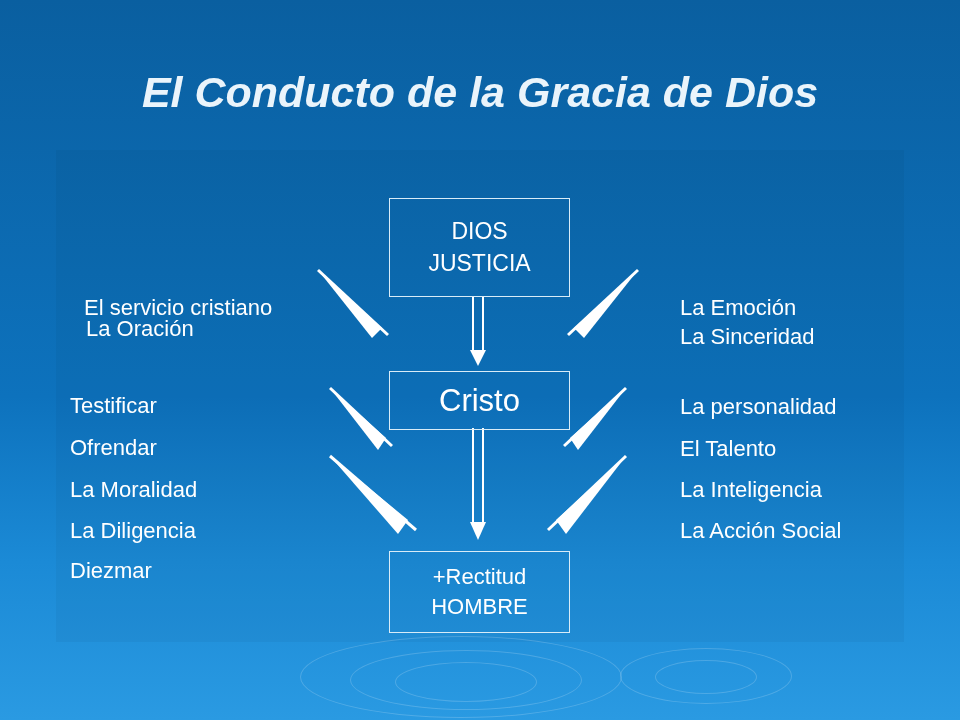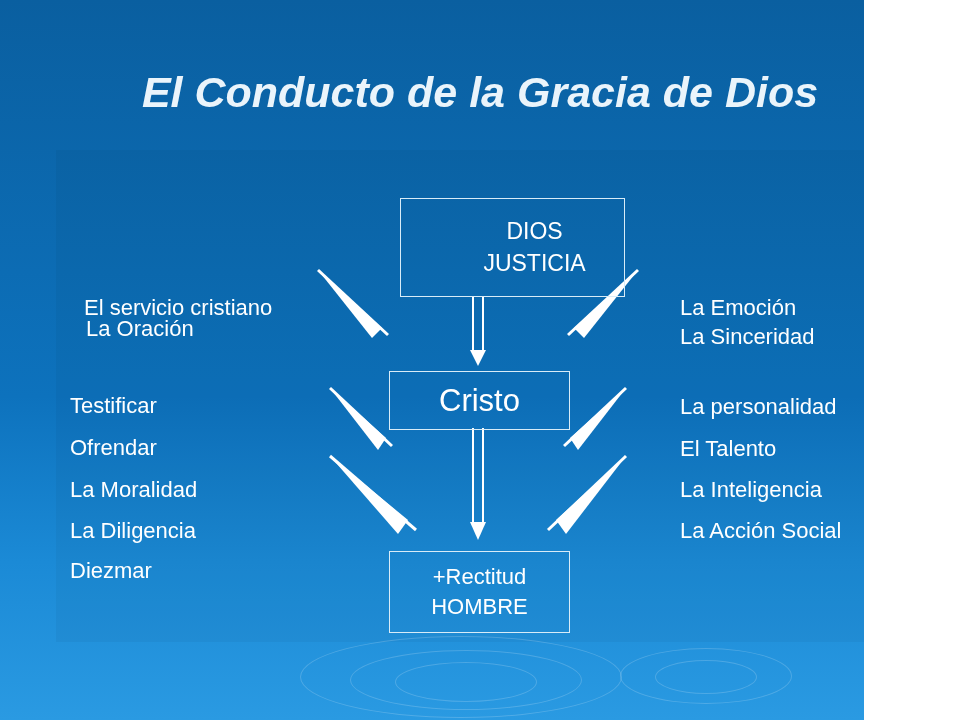--- a/index.html
+++ b/index.html
@@ -7,21 +7,21 @@
     padding: 0;
   }
   body {
     width: 960px;
     height: 720px;
     overflow: hidden;
     font-family: "Liberation Sans", sans-serif;
   }
   #slide {
     position: relative;
-    width: 864px;
+    width: 960px;
     height: 720px;
     background: linear-gradient(to bottom, #0a5fa0 0%, #0d72bd 55%, #1b8ad6 78%, #2a9ae2 100%);
     overflow: hidden;
   }
   
   #panel {
     position: absolute;
     left: 56px;
     top: 150px;
     width: 848px;
@@ -57,26 +57,25 @@
     align-items: center;
     justify-content: center;
     background: transparent;
     font-family: "Liberation Sans", sans-serif;
   }
   .node .line {
     line-height: 1.35;
     white-space: nowrap;
   }
   #node-dios {
-    left: 400px;
+    left: 389px;
     top: 198px;
     width: 179px;
     height: 97px;
     font-size: 23px;
-    padding-left: 44px;
   }
   #node-cristo {
     left: 389px;
     top: 371px;
     width: 179px;
     height: 57px;
     font-size: 31px;
   }
   #node-hombre {
     left: 389px;

